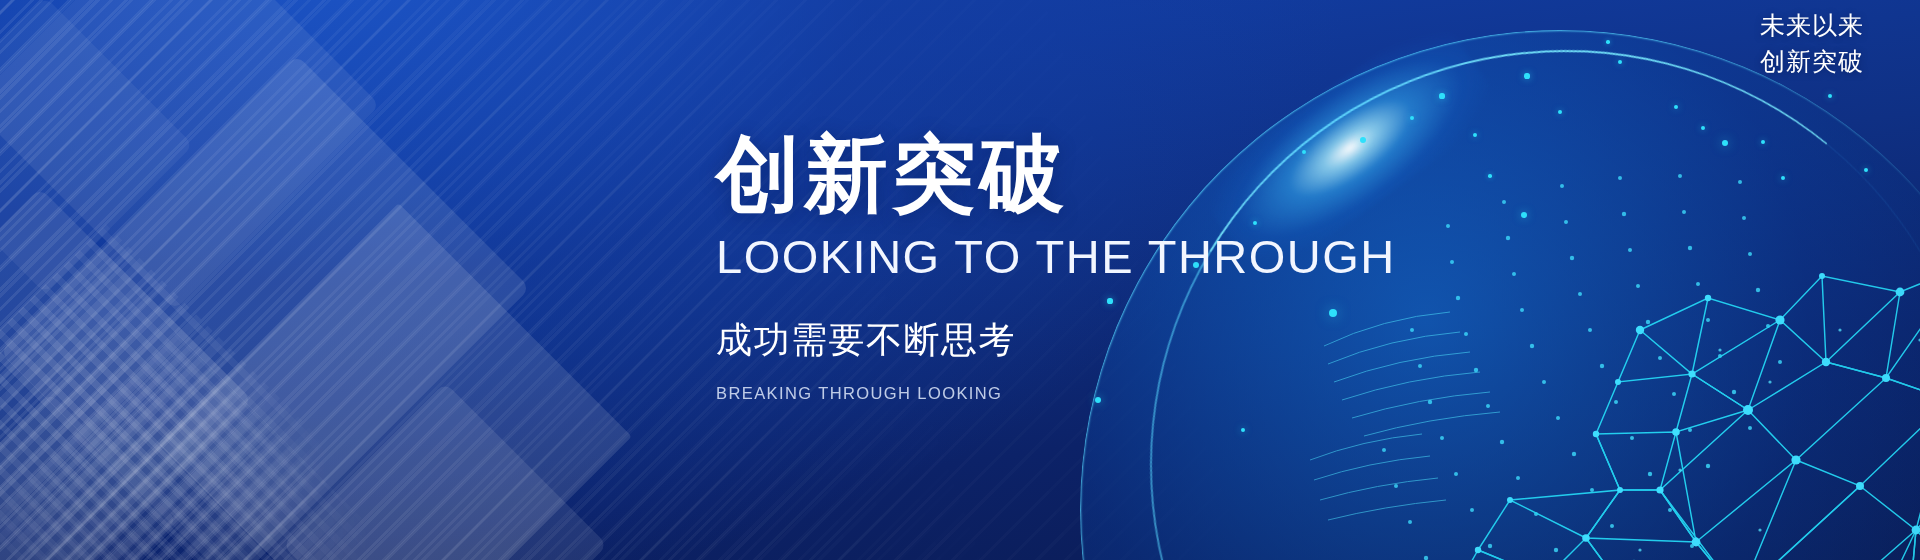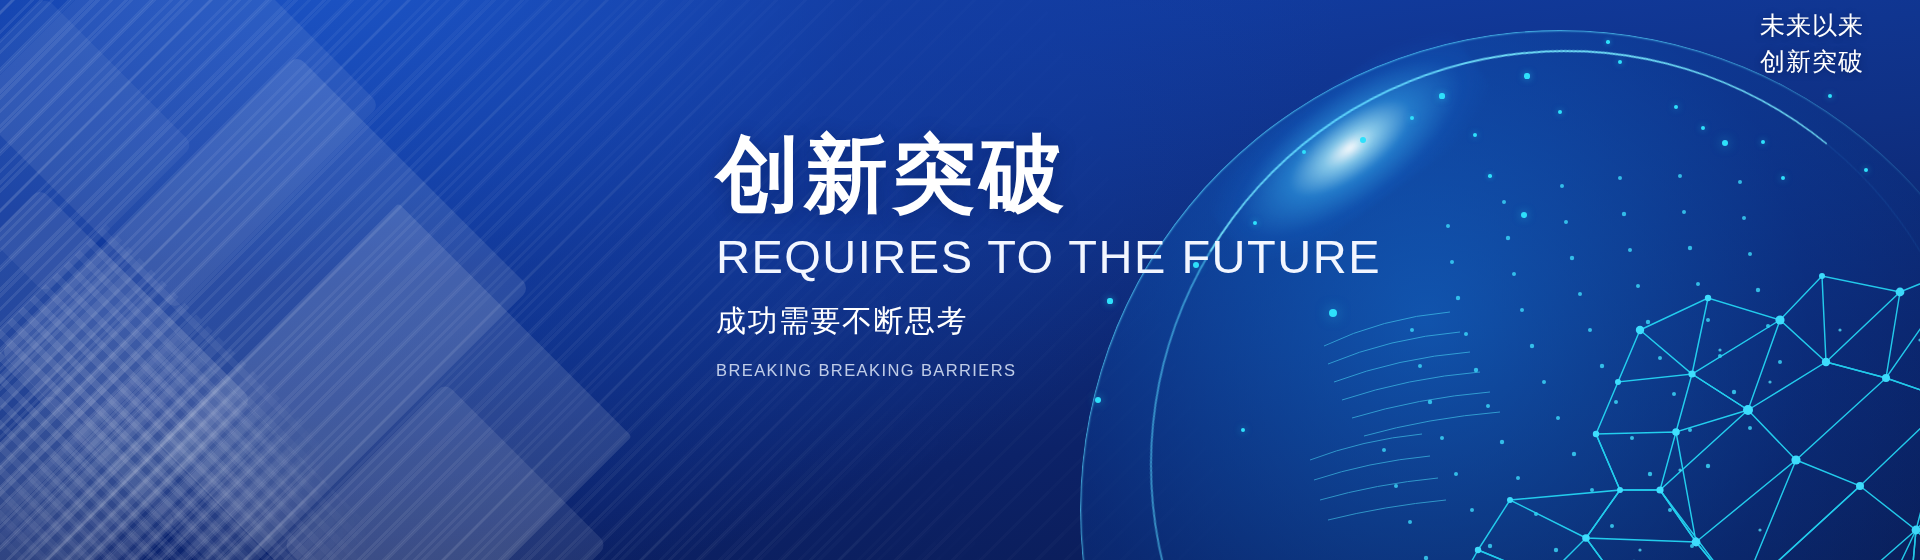--- a/index.html
+++ b/index.html
@@ -134,22 +134,22 @@
     letter-spacing:4px;
     text-shadow:0 2px 18px rgba(0,25,90,0.45);
   }
   .headline-en {
     margin-top:14px;
     font-size:47px; font-weight:300; line-height:1.05;
     letter-spacing:1.5px;
     color:#f2f6ff;
   }
   .sub-cn {
-    margin-top:20px;
-    font-size:30px; font-weight:400; line-height:1.32;
+    margin-top:35px;
+    font-size:36px; font-weight:400; line-height:1.32;
     letter-spacing:1.5px; color:#ffffff;
   }
   .sub-en {
     margin-top:16px;
     font-size:16.5px; font-weight:300; line-height:1.62;
     letter-spacing:1.4px;
     color:rgba(216,226,246,0.88);
   }
 </style>
 </head>
@@ -454,22 +454,22 @@
       <div class="star" style="left: 1488.2px; top: 174.2px; width: 3.6px; height: 3.6px; background: rgb(46, 224, 251); box-shadow: rgba(46, 224, 251, 0.55) 0px 0px 5.4px;"></div>
     </div>
 
   <div class="corner-text">
     <div>未来以来</div>
     <div>创新突破</div>
   </div>
 
   <div class="copy">
     <div class="headline-cn">创新突破</div>
-    <div class="headline-en">REQUIRES TO THE FUTURE</div>
+    <div class="headline-en">LOOKING TO THE THROUGH</div>
     <div class="sub-cn">
       <div>成功需要不断思考</div>
     </div>
     <div class="sub-en">
-      <div>BREAKING BREAKING BARRIERS</div>
+      <div>BREAKING THROUGH LOOKING</div>
     </div>
   </div>
 
 </div>
 
 </body></html>

